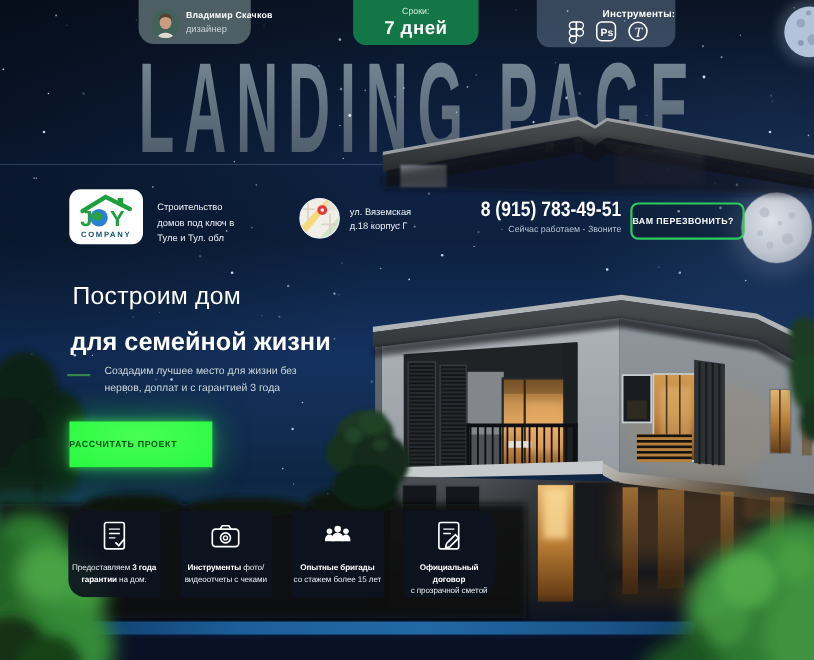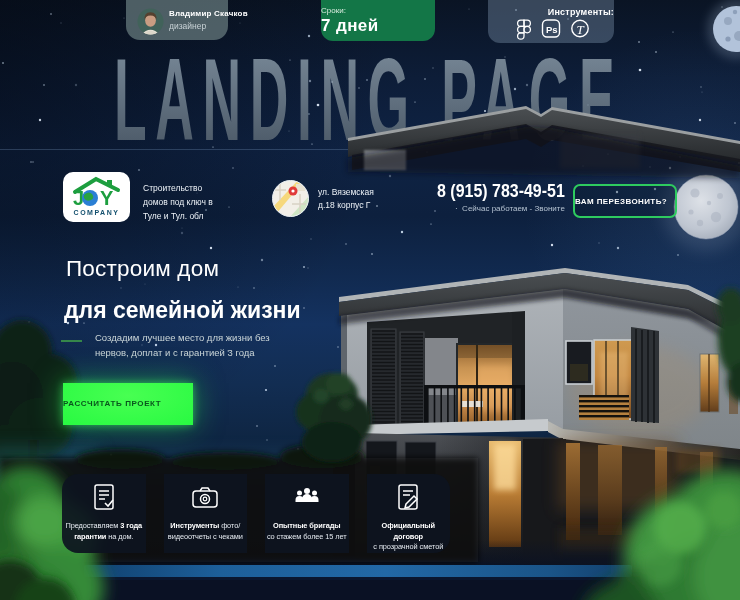--- a/index.html
+++ b/index.html
@@ -4,30 +4,30 @@
 <style>
 *{margin:0;padding:0;box-sizing:border-box}
 html,body{width:740px;height:600px;overflow:hidden}
 #page{position:relative;width:740px;height:600px;overflow:hidden;font-family:"Liberation Sans",sans-serif;
 background:linear-gradient(180deg,#0a1424 0%,#0d1d38 13%,#0f2344 25%,#0d203e 36%,#112a50 46%,#143260 54%,#122d52 64%,#0e2440 75%,#0a172c 87%,#091223 100%)}
 .abs{position:absolute}
 #vignette{left:0;top:0;width:740px;height:600px;
 background:radial-gradient(circle at -40px 60px, rgba(2,6,14,.55) 0%, rgba(2,6,14,0) 45%),
 radial-gradient(circle at 700px 205px, rgba(90,140,200,.14) 0%, rgba(90,140,200,0) 22%);}
 #seam{left:0;top:149px;width:383px;height:1px;background:rgba(130,160,200,.28)}
-#title{left:114px;top:33px;width:500px;height:92px;overflow:visible}
+#title{left:126px;top:33px;width:500px;height:92px;overflow:visible}
 #title span{display:inline-block;white-space:nowrap;font-weight:bold;font-size:62px;letter-spacing:10px;
 transform-origin:0 0;transform:scale(0.862,1.88);background:linear-gradient(180deg,#7b8b9a 5%,#5e6d7c 55%,#44515f 100%);
 -webkit-background-clip:text;background-clip:text;color:transparent}
 #svgmain{left:0;top:0;width:740px;height:600px}
 
 #designer{left:126px;top:0;width:102px;height:40px;background:rgba(98,116,121,.78);border-radius:0 0 14px 14px}
 #designer .name{position:absolute;left:43px;top:9px;font-size:8px;font-weight:bold;color:#fff;letter-spacing:.2px;white-space:nowrap}
 #designer .role{position:absolute;left:43px;top:21px;font-size:8.5px;color:#c9d2d6;white-space:nowrap}
-#badge{left:321px;top:0;width:114px;height:41px;background:#137647;border-radius:0 0 12px 12px;text-align:left}
+#badge{left:321px;top:0;width:114px;height:41px;background:#137647;border-radius:0 0 12px 12px;text-align:center}
 #badge .l1{margin-top:6px;font-size:8px;color:#d9ecdf}
 #badge .l2{font-size:17px;font-weight:bold;color:#fff;letter-spacing:.4px;margin-top:1px}
 #tools{left:488px;top:0;width:126px;height:43px;background:rgba(126,148,173,.40);border-radius:0 0 12px 12px;text-align:right}
 #tools .t{margin-top:7px;font-size:9px;font-weight:bold;color:#fff;letter-spacing:.2px}
 
 #logo{left:63px;top:172px;width:67px;height:50px;background:#fff;border-radius:10px}
 #hdrtext{left:143px;top:181px;width:80px;font-size:8.5px;line-height:14px;color:#edf2f7}
 #addr{left:318px;top:186px;width:70px;font-size:8.5px;line-height:13px;color:#edf2f7}
 #phone{left:437px;top:180px;width:200px;font-size:19px;font-weight:bold;color:#fff;white-space:nowrap}
 #phone span{display:inline-block;transform-origin:0 50%;transform:scaleX(0.84)}
@@ -37,21 +37,21 @@
 
 #h1a{left:66px;top:256px;font-size:22.5px;font-weight:400;color:#fff;letter-spacing:.2px}
 #h1b{left:64px;top:297px;font-size:23px;font-weight:bold;color:#fff;letter-spacing:0}
 #dash{left:61px;top:340px;width:21px;height:2px;background:#35864a}
 #para{left:95px;top:331px;width:180px;font-size:9.5px;line-height:14.5px;color:#ccd7d9}
 #cta{left:63px;top:383px;width:130px;height:42px;border-radius:0;text-align:left;line-height:42px;
 background:radial-gradient(120% 160% at 50% 30%, #48ff52 0%, #2bfa43 55%, #17e647 100%);
 box-shadow:0 0 30px rgba(45,250,85,.5), 0 0 8px rgba(70,255,100,.55);
 color:#09551d;font-size:8px;font-weight:bold;letter-spacing:.6px}
 
-#cards{left:62px;top:474px;width:388px;height:79px;border-radius:16px;overflow:hidden;display:flex;gap:18px}
+#cards{left:62px;top:464px;width:388px;height:79px;border-radius:16px;overflow:hidden;display:flex;gap:18px}
 #cards .card{flex:1;background:rgba(13,20,31,.92);position:relative;text-align:center;color:#fff}
 #cards .card .txt{position:absolute;left:1px;right:1px;top:47px;font-size:7.4px;line-height:10.5px;color:#e6ebf1;letter-spacing:-0.1px}
 #cards .card .txt b{color:#fff}
 #cards .card svg{position:absolute;left:50%;top:9px;transform:translateX(-50%)}
 </style>
 </head>
 <body>
 <div id="page">
 
 <div id="vignette" class="abs"></div>

